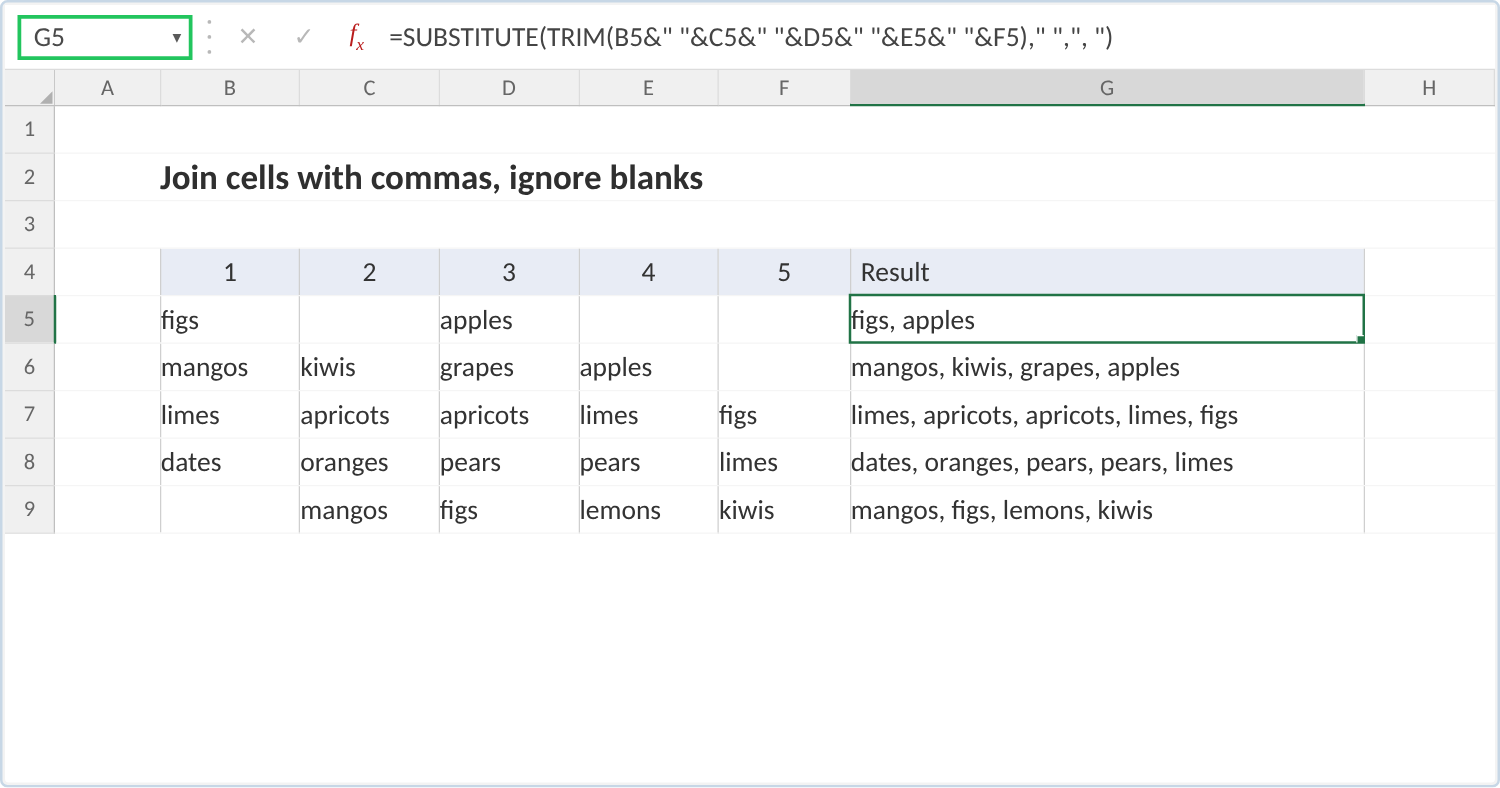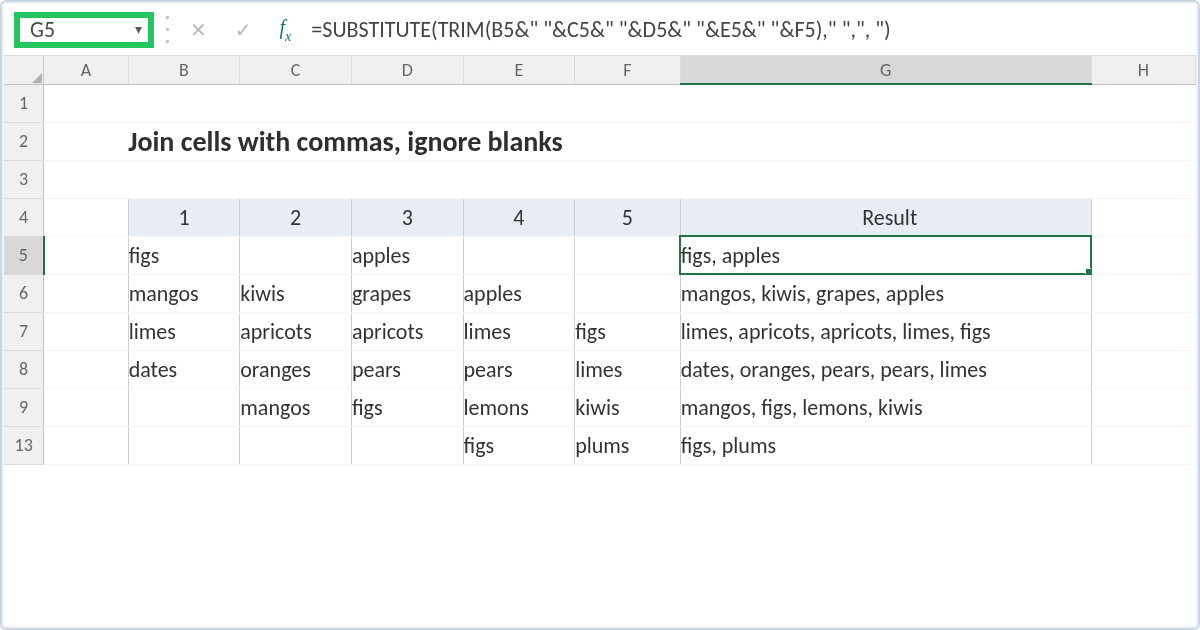--- a/index.html
+++ b/index.html
@@ -3,28 +3,28 @@
 <meta charset="utf-8">
 <style>
   * { box-sizing: border-box; }
   html, body { margin:0; padding:0; font-family: Calibri, Arial, sans-serif; background:#fff; }
   .frame { width:1200px; height:630px; margin:0; position:relative; background:#f3f3f3; border:2px solid #c7d7e6; border-radius:6px; overflow:hidden; }
   .inner { position:absolute; top:2px; left:2px; right:2px; bottom:2px; background:#fff; border-radius:3px; }
 
   
   .fbar { display:flex; align-items:center; height:52px; border-bottom:1px solid #dcdcdc; background:#fff; }
   .namebox-wrap { display:flex; align-items:center; height:100%; padding:0 6px 0 10px; }
-  .namebox { width:140px; height:36px; border:6px solid #22c55e; background:#fff; display:flex; align-items:center; padding:0 10px; font-size:22px; color:#4a4a4a; position:relative; }
+  .namebox { width:140px; height:36px; border:3px solid #22c55e; background:#fff; display:flex; align-items:center; padding:0 10px; font-size:22px; color:#4a4a4a; position:relative; }
   .namebox .dd { position:absolute; right:6px; top:0; bottom:0; display:flex; align-items:center; color:#5a5a5a; font-size:14px; }
   .vgrip { width:14px; height:36px; display:flex; flex-direction:column; justify-content:space-around; align-items:center; margin-left:6px; }
   .vgrip span { width:3px; height:3px; background:#b8b8b8; border-radius:50%; }
   .barbtns { display:flex; align-items:center; gap:28px; padding:0 20px 0 10px; color:#b8b8b8; font-size:20px; }
   .barbtns .cancel { font-family: Arial; }
   .barbtns .check { color:#b8b8b8; }
-  .barbtns .fx { font-style:italic; font-family: 'Times New Roman', serif; color:#0f766e; font-size:20px; }
+  .barbtns .fx { font-style:italic; font-family: 'Times New Roman', serif; color:#b91c1c; font-size:20px; }
   .barbtns .fx sub { font-size:14px; position:relative; top:2px; }
   .formula-input { flex:1; height:36px; display:flex; align-items:center; color:#444; font-size:22px; padding-right:10px; overflow:hidden; white-space:nowrap; }
 
   
   .gridwrap { position:absolute; top:52px; left:0; right:0; bottom:0; overflow:hidden; }
   table.sheet { border-collapse:collapse; table-layout:fixed; font-size:22px; color:#333; }
   table.sheet th, table.sheet td { padding:0; }
 
   .corner { width:40px; height:28px; background:#f0f0f0; border-right:1px solid #c8c8c8; border-bottom:1px solid #bfbfbf; position:relative; }
   .corner::after { content:''; position:absolute; right:1px; bottom:1px; width:0; height:0; border-left:10px solid transparent; border-bottom:10px solid #b0b0b0; }
@@ -35,21 +35,21 @@
   th.rowhdr.sel { background:#d8d8d8; border-right:2px solid #217346; }
 
   td.cell { border-bottom:1px solid #f5f5f5; height:38px; vertical-align:middle; padding:0 6px; overflow:hidden; white-space:nowrap; } 
 
   
   .title { font-weight:bold; font-size:28px; color:#2f2f2f; padding-left:0; }
 
   
   .dcell { border:1px solid #cfcfcf; background:#fff; }
   .dhdr { background:#e8ecf5; text-align:center; }
-  .dhdr.left { text-align:center; padding-left:8px; }
+  .dhdr.left { text-align:left; padding-left:8px; }
 
   
   .selcell { outline:2px solid #217346; outline-offset:-1px; position:relative;margin-top:36px; }
   .selcell::after { content:''; position:absolute; right:-3px; bottom:-3px; width:7px; height:7px; background:#217346; border:1px solid #fff; }
 
   
   col.c-row { width:40px; }
   col.c-A { width:85px; }
   col.c-B { width:112px; }
   col.c-C { width:112px; }
@@ -216,30 +216,19 @@
             <td class="cell dcell">figs</td>
             <td class="cell dcell">lemons</td>
             <td class="cell dcell">kiwis</td>
             <td class="cell dcell">mangos, figs, lemons, kiwis</td>
             <td class="cell"></td>
           </tr>
 
 
 
 
-          <tr class="rdata">
-            <th class="rowhdr">13</th>
-            <td class="cell"></td>
-            <td class="cell dcell"></td>
-            <td class="cell dcell"></td>
-            <td class="cell dcell"></td>
-            <td class="cell dcell">figs</td>
-            <td class="cell dcell">plums</td>
-            <td class="cell dcell">figs, plums</td>
-            <td class="cell"></td>
-          </tr>
 
         </tbody>
       </table>
     </div>
 
   </div>
 </div>
 
 </body></html>

